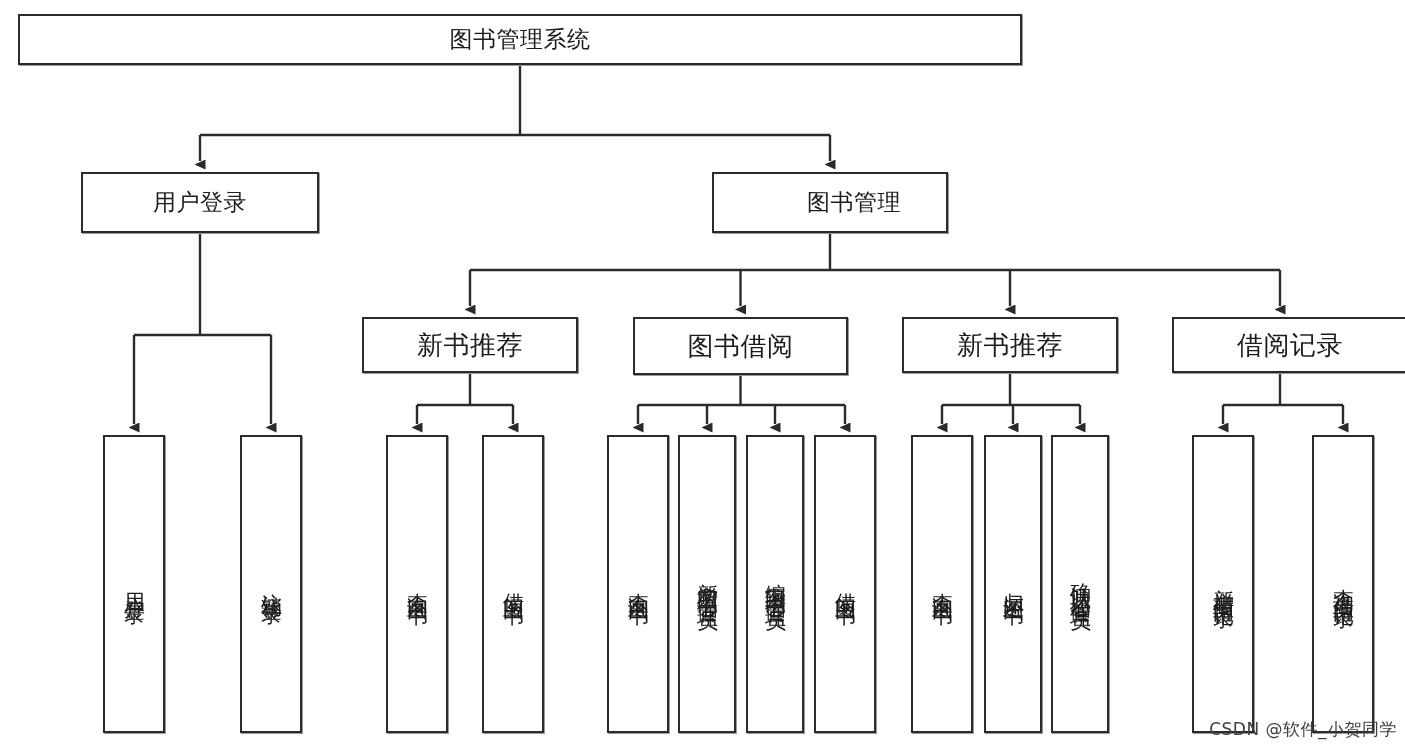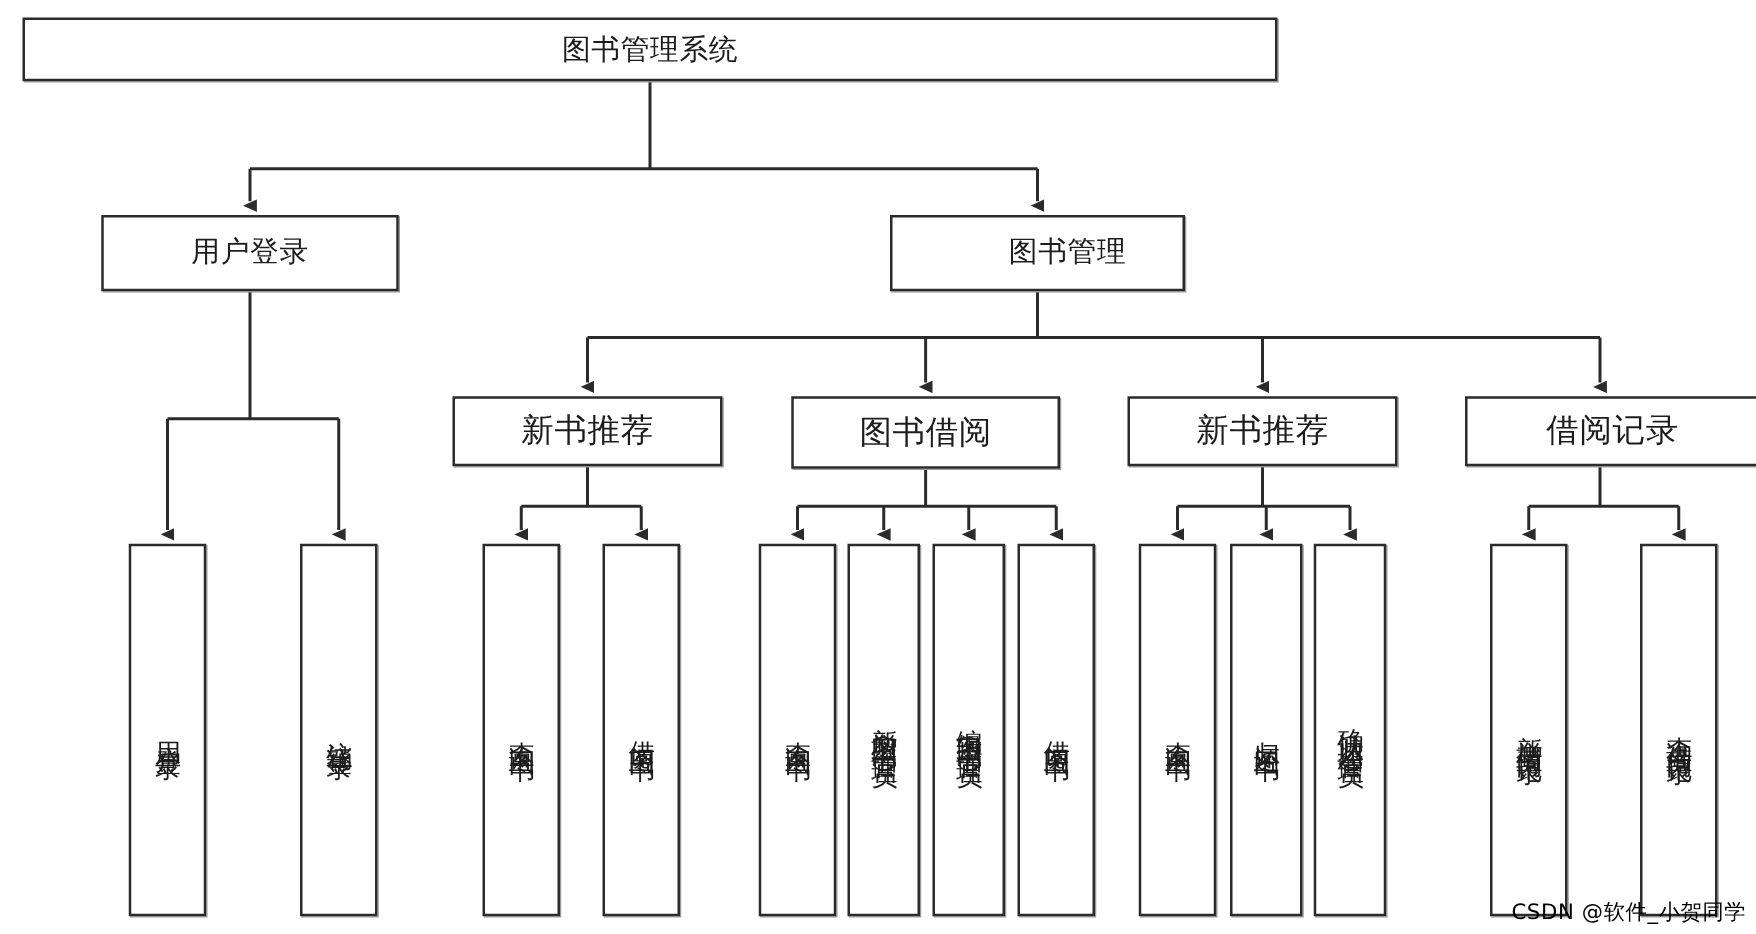--- a/index.html
+++ b/index.html
@@ -54,21 +54,21 @@
   }
   .node.root .label { font-size: 23px; }
   .node.level2 .label { font-size: 23px; }
   .node.level3 .label { font-size: 26px; }
   .node.leaf .label { font-size: 21px; }
   .watermark {
     position: absolute;
     right: 8px;
     bottom: 6px;
     font-size: 17px;
-    color: #000000;
+    color: #404040;
     letter-spacing: 0.5px;
     white-space: nowrap;
     user-select: none;
   }
 </style>
 </head>
 <body>
 
 <div id="canvas">
 

